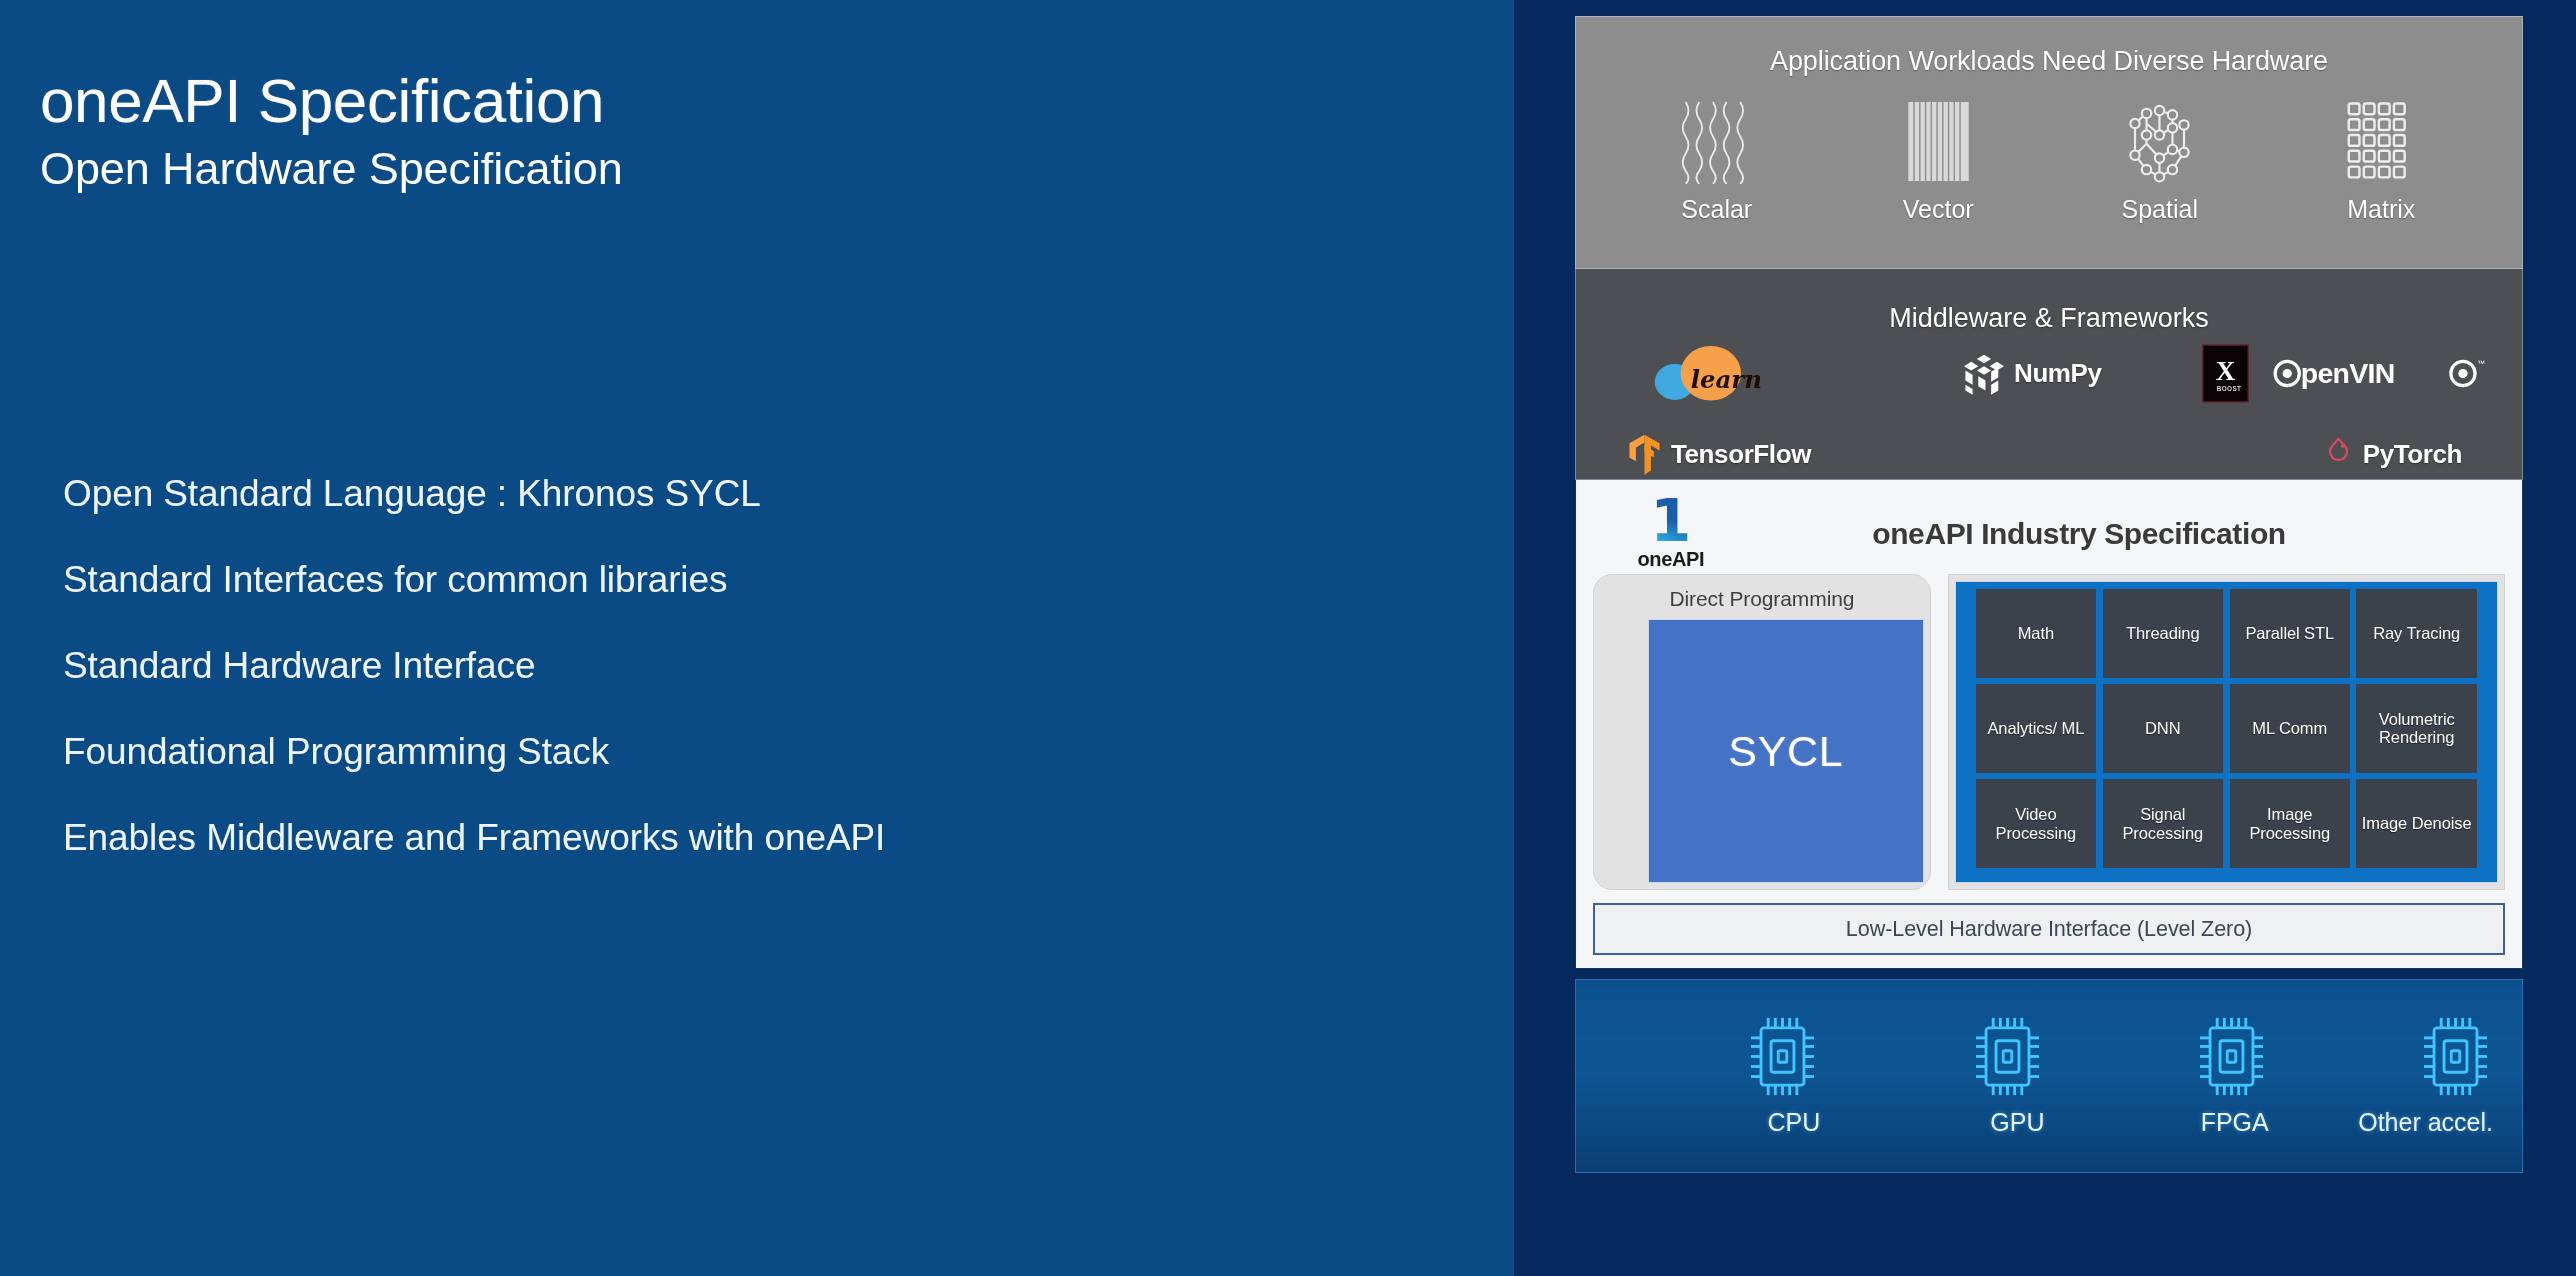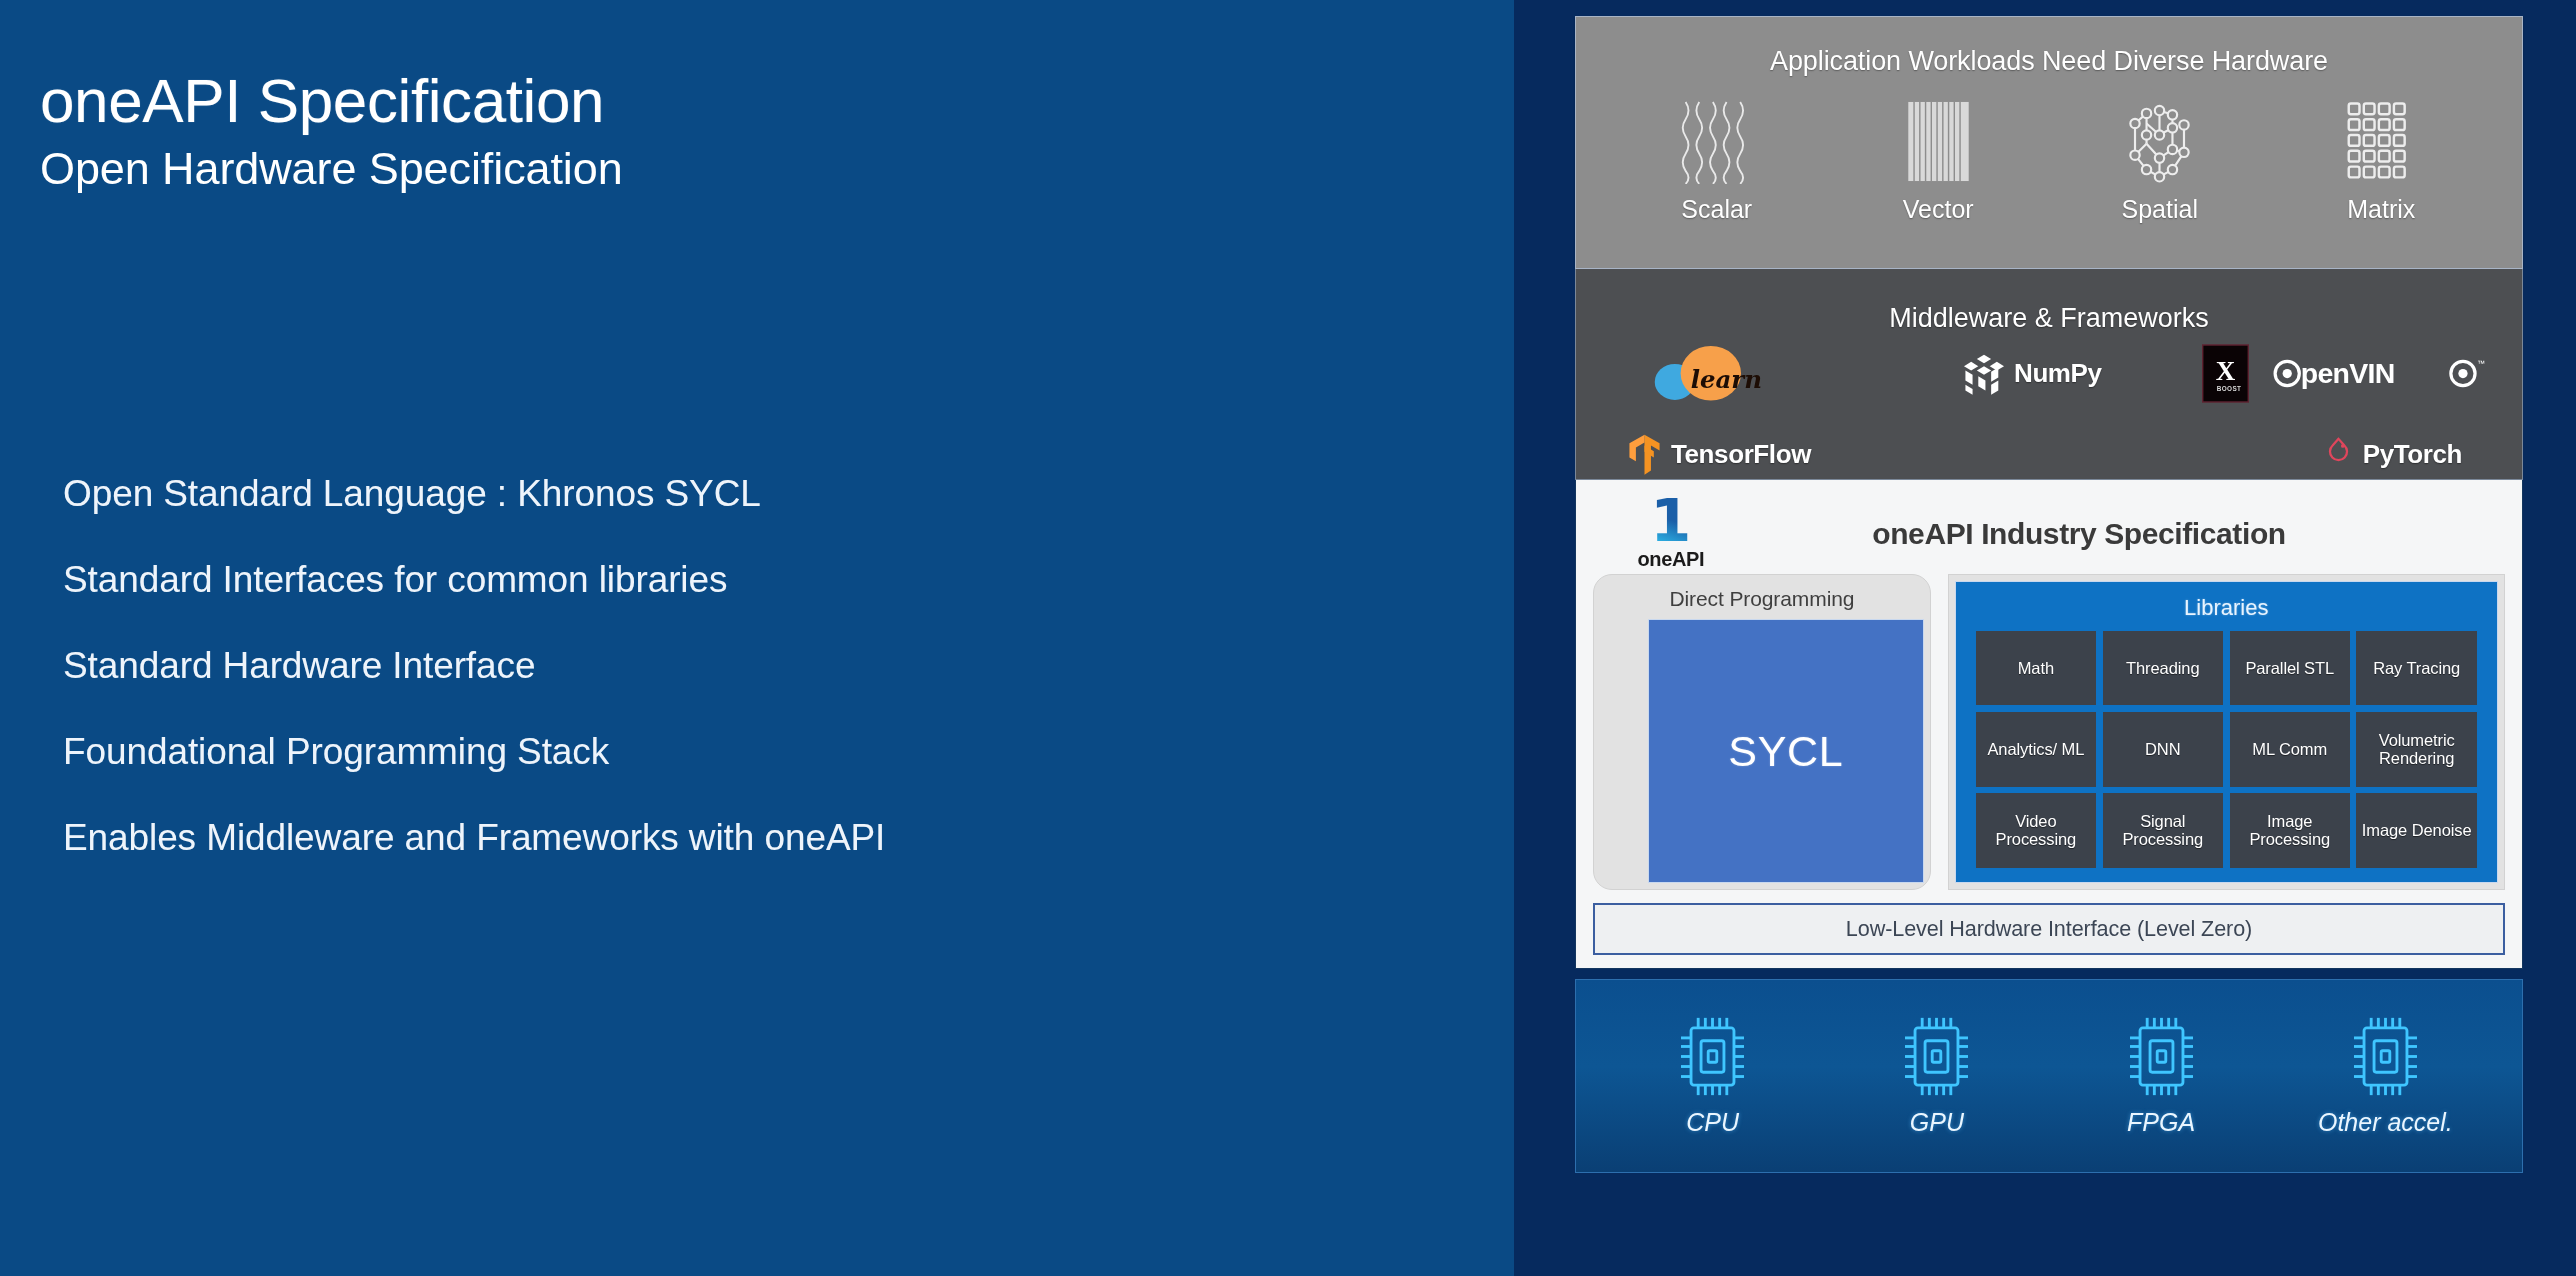--- a/index.html
+++ b/index.html
@@ -146,21 +146,21 @@
   }
   #llhi-label{ color:#3c4655; font-size:21.6px; font-weight:400; letter-spacing:-0.1px; }
 
   
   #target-section{
     background:linear-gradient(180deg,#0b4f8f 0%,#0d5694 45%,#0a3f74 100%);
     width:100%; height:194px; margin-top:10px;
     border:1.4px solid #2d6fae; display:flex;
     align-items:center; justify-content:space-around; padding:0 24.5px;
   }
-  .target-item{ text-align:center; width:24%;font-style:italic; }
+  .target-item{ text-align:right; width:24%; }
   .target-label{
     color:#eaf6ff; font-size:25px; font-weight:400; margin-top:7.2px;
     text-shadow:0 0 4.3px rgba(90,190,255,.55);
   }
 </style>
 </head>
 <body>
 
 <div id="left-panel">
 
@@ -369,21 +369,20 @@
 
       <div class="prog-col" id="direct-col">
         <div class="prog-head">Direct Programming</div>
         <div id="sycl-box">
           <span id="sycl-label">SYCL</span>
         </div>
       </div>
 
       <div class="prog-col" id="api-col">
         <div id="libs-box">
-          <div id="libs-title">Libraries</div>
           <div id="libs-grid">
             <div class="lib-tile">Math</div>
             <div class="lib-tile">Threading</div>
             <div class="lib-tile">Parallel STL</div>
             <div class="lib-tile">Ray Tracing</div>
             <div class="lib-tile">Analytics/ ML</div>
             <div class="lib-tile">DNN</div>
             <div class="lib-tile">ML Comm</div>
             <div class="lib-tile">Volumetric Rendering</div>
             <div class="lib-tile">Video Processing</div>

